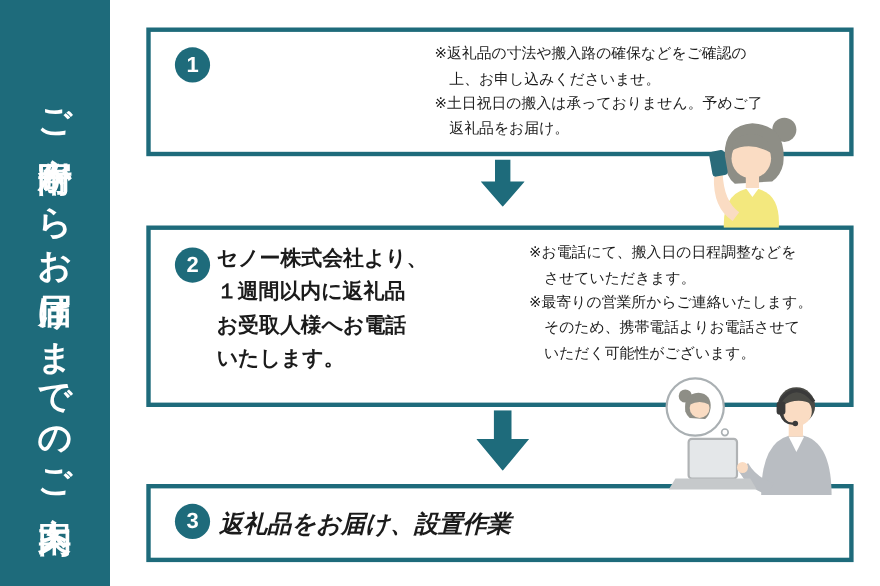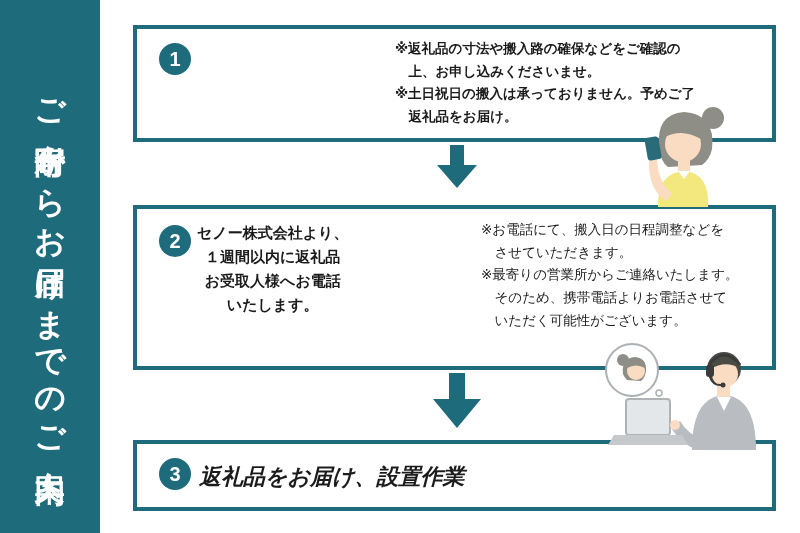--- a/index.html
+++ b/index.html
@@ -69,28 +69,28 @@
   .box-2 .badge { left: 22px; top: 16px; }
   .box-3 .badge { left: 22px; top: 14px; }
 
   .step-title {
     position: absolute;
     margin: 0;
     color: var(--ink);
     font-weight: 700;
   }
   .title-1 { left: 62px; top: 18px; font-size: 22px; }
-  .title-2 { left: 60px; top: 12px; font-size: 15px; line-height: 1.6; white-space: pre-line; text-align: center; }
+  .title-2 { left: 60px; top: 12px; font-size: 19px; line-height: 1.6; white-space: pre-line; }
   .title-3 { left: 62px; top: 18px; font-size: 22px; font-style: italic; }
 
   .notes {
     position: absolute;
     color: var(--ink);
   }
-  .notes-1 { left: 258px; top: 9px;  width: 375px; font-weight: bold; }
+  .notes-1 { left: 258px; top: 9px;  width: 375px; }
   .notes-2 { left: 312px; top: 10px; width: 322px; margin-left: 32px; }
   .note {
     margin: 0;
     font-size: 13.5px;
     line-height: 1.68;
     white-space: pre-line;
   }
 
   .arrow { position: absolute; color: var(--accent); }
   .arrow-1 { left: 437px; top: 145px; width: 40px; height: 43px; }

